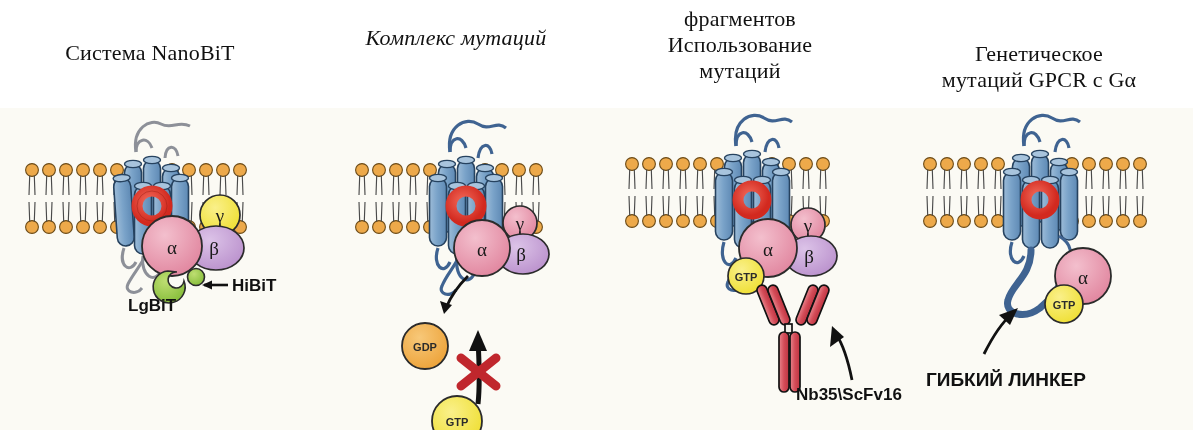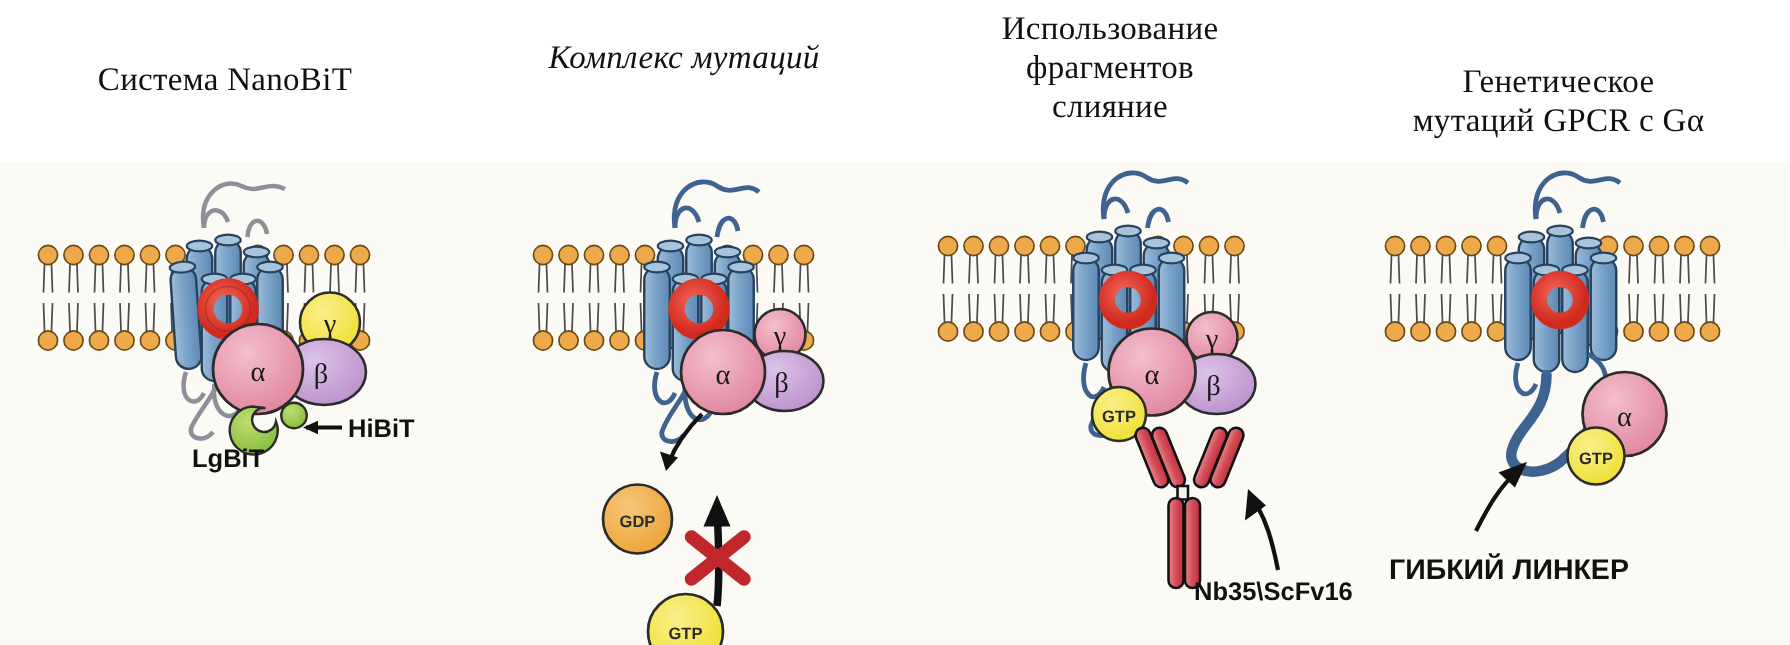--- a/index.html
+++ b/index.html
@@ -73,23 +73,23 @@
 
     <div class="title" id="title-1">
       <span class="l">Система NanoBiT</span>
     </div>
 
     <div class="title" id="title-2">
       <span class="l">Комплекс мутаций</span>
     </div>
 
     <div class="title" id="title-3">
+      <span class="l">фрагментов</span>
       <span class="l">Использование</span>
-      <span class="l">фрагментов</span>
-      <span class="l">слияние</span>
+      <span class="l">мутаций</span>
     </div>
 
     <div class="title" id="title-4">
       <span class="l">Генетическое</span>
       <span class="l">мутаций GPCR с Gα</span>
     </div>
   </div>
 
   <div class="artstrip">
 

